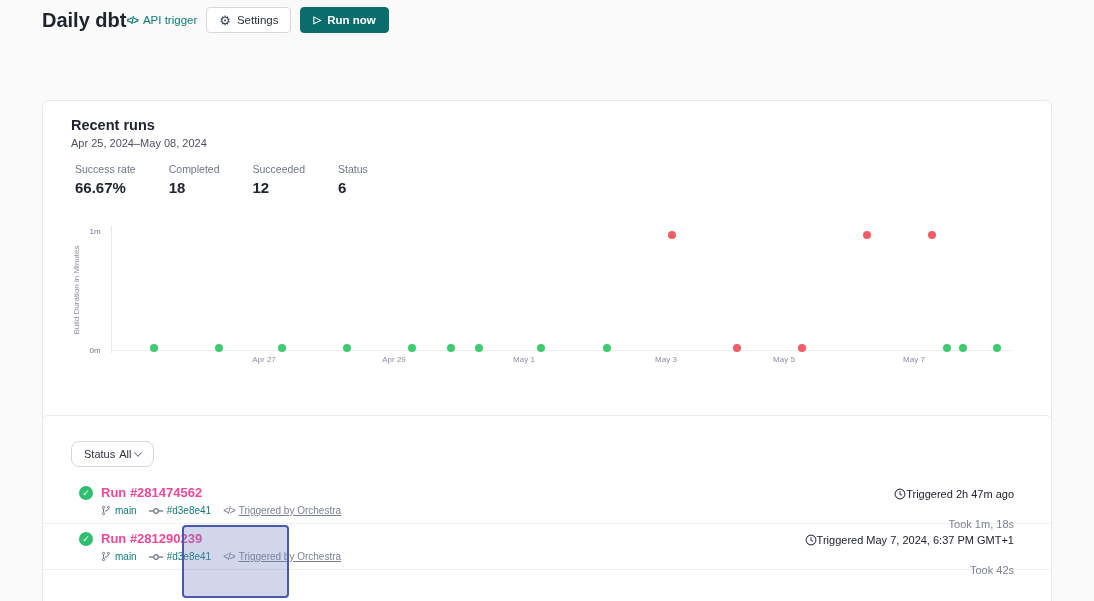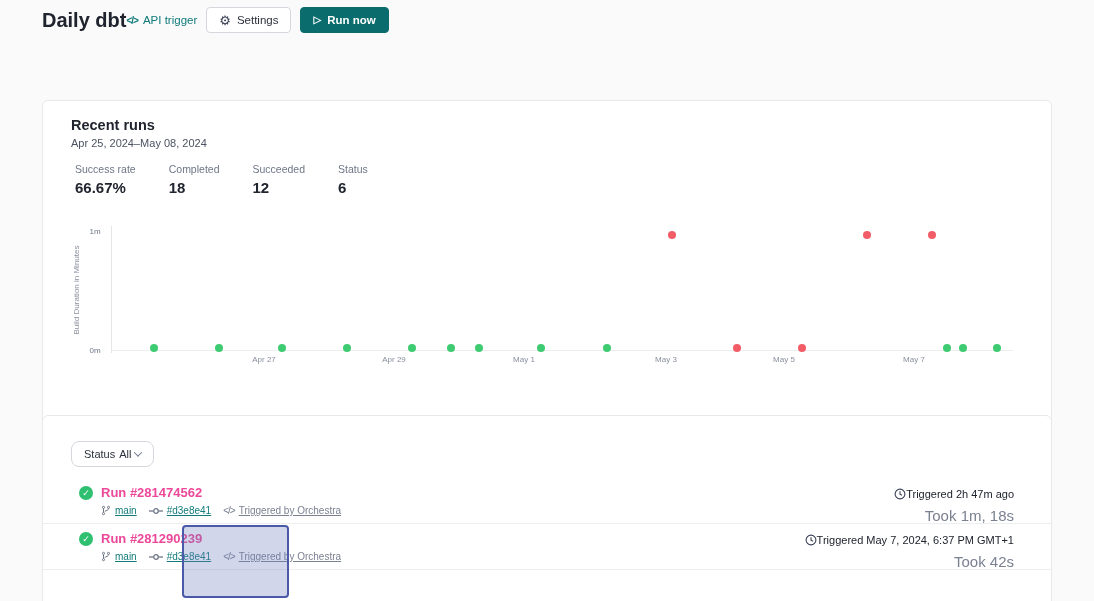--- a/index.html
+++ b/index.html
@@ -75,29 +75,29 @@
   .runs-list { margin-top:11px; }
   .run-row { position:relative; height:46px; padding:7px 37px 0 36px;
     border-bottom:1px solid #EDEEF0; display:flex; justify-content:space-between; }
   .run-line1 { display:flex; align-items:center; gap:8px; }
   .check-circle { width:14px; height:14px; border-radius:50%; background:#2FBF71;
     color:#fff; font-size:9px; display:inline-flex; align-items:center;
     justify-content:center; flex:0 0 auto; }
   .run-title { font-size:13px; font-weight:700; color:#ec4899; }
   .run-line2 { margin:5px 0 0 22px; display:flex; align-items:center; gap:4px;
     font-size:10px; }
-  .sub-link { color:#117A7A; text-decoration:underline; cursor:pointer; }
+  .sub-link { color:#117A7A; cursor:pointer; }
   .gap-sm { width:4px; }
   .orch { display:flex; align-items:center; gap:4px; margin-left:8px; color:#7A8191; }
   .orch .code-glyph { color:#7A8191; font-weight:400; }
   .orch-link { color:#7A8191; text-decoration:underline; cursor:pointer; }
   .run-meta { text-align:right; }
   .meta-line1 { display:flex; align-items:center; justify-content:flex-end; gap:0;
     font-size:11px; color:#20242E; margin-top:3px; }
-  .meta-line2 { margin-top:7px; font-size:15px; color:#7A8191; }
+  .meta-line2 { margin-top:18px; font-size:11px; color:#7A8191; }
 
   .overlay { position:absolute; left:139px; top:109px; width:107px; height:73px;
     background:rgba(113,128,191,0.32); border:2px solid #4A59A8; border-radius:4px;
     z-index:5; pointer-events:none; }
   svg { display:block; }
 </style>
 </head>
 <body>
 
 <div class="page">

